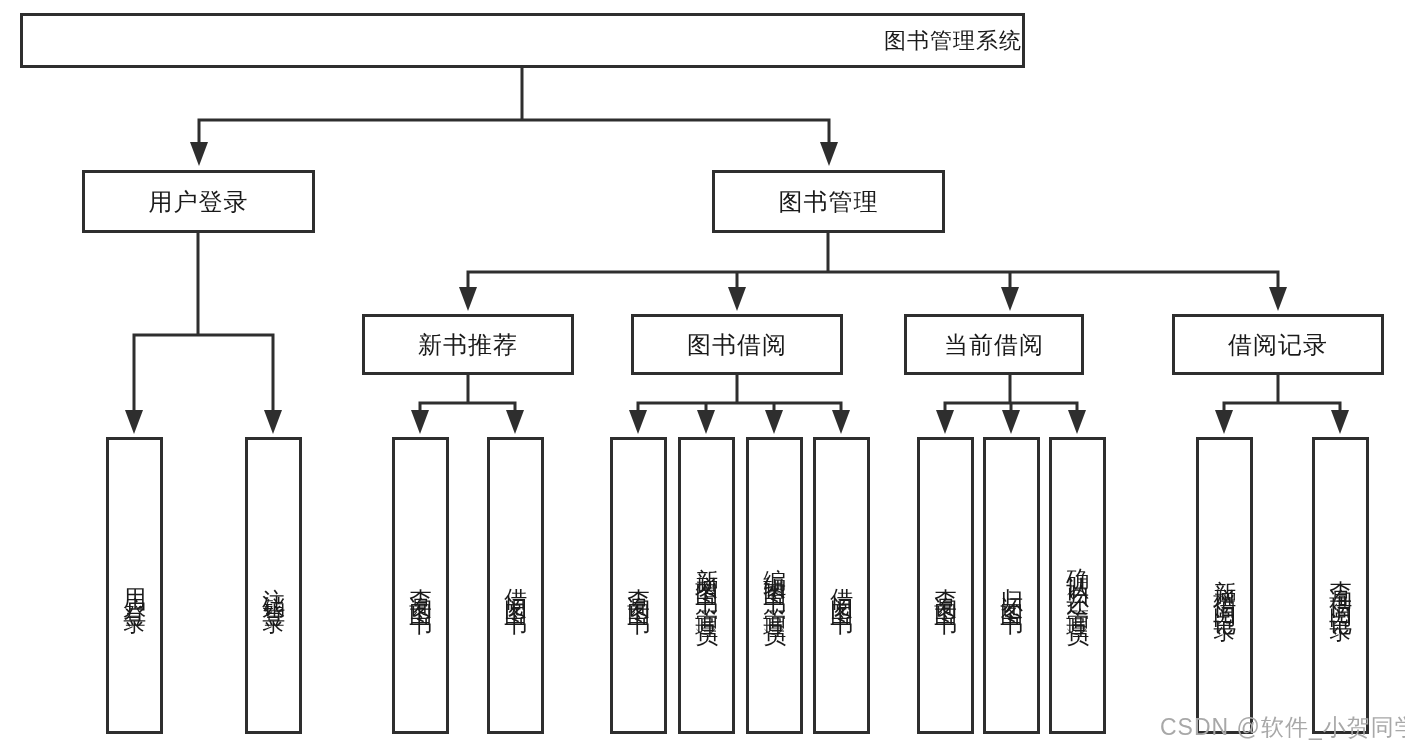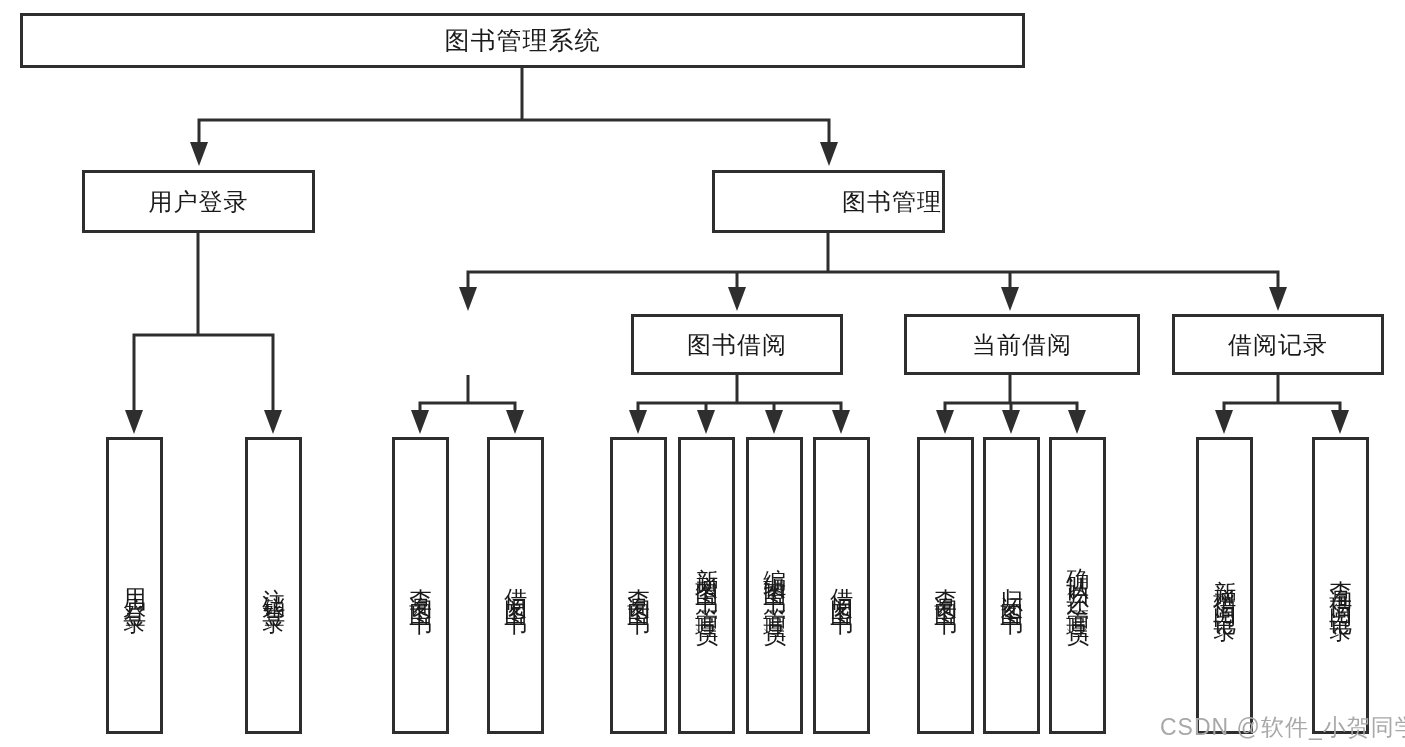--- a/index.html
+++ b/index.html
@@ -26,21 +26,21 @@
   .node {
     position: absolute;
     box-sizing: border-box;
     background: #ffffff;
     border: 3px solid #2e2e2e;
     display: flex;
     align-items: center;
     justify-content: center;
     color: #1a1a1a;
   }
-  .node.root  { font-size: 25px; letter-spacing: 1px; }
+  .node.root  { font-size: 22px; letter-spacing: 1px; justify-content: flex-end; }
   .node.lvl2,
   .node.lvl3  { font-size: 24px; letter-spacing: 1px; }
   .node.leaf  { font-size: 23px; }
   .vtext {
     writing-mode: vertical-rl;
     text-orientation: mixed;
     letter-spacing: 8px;
     line-height: 1.1;
     white-space: nowrap;
   }
@@ -100,28 +100,31 @@
     </g>
   </svg>
 
   <div class="node root" style="left:20px; top:13px; width:1005px; height:55px;">
     <span>图书管理系统</span>
   </div>
 
   <div class="node lvl2" style="left:82px; top:170px; width:233px; height:63px;">
     <span>用户登录</span>
   </div>
-  <div class="node lvl2" style="left:712px; top:170px; width:233px; height:63px;justify-content:flex-end;">
+  <div class="node lvl2" style="left:712px; top:170px; width:233px; height:63px;">
     <span>图书管理</span>
   </div>
 
+  <div class="node lvl3" style="left:362px; top:314px; width:212px; height:61px;">
+    <span>新书推荐</span>
+  </div>
   <div class="node lvl3" style="left:631px; top:314px; width:212px; height:61px;font-family:Liberation Serif, serif;">
     <span>图书借阅</span>
   </div>
-  <div class="node lvl3" style="left:904px; top:314px; width:236px; height:61px;">
+  <div class="node lvl3" style="left:904px; top:314px; width:180px; height:61px;">
     <span>当前借阅</span>
   </div>
   <div class="node lvl3" style="left:1172px; top:314px; width:212px; height:61px;">
     <span>借阅记录</span>
   </div>
 
   <div class="node leaf" style="left:106px; top:437px; width:57px; height:297px;">
     <span class="vtext">用户登录</span>
   </div>
   <div class="node leaf" style="left:245px; top:437px; width:57px; height:297px;">

